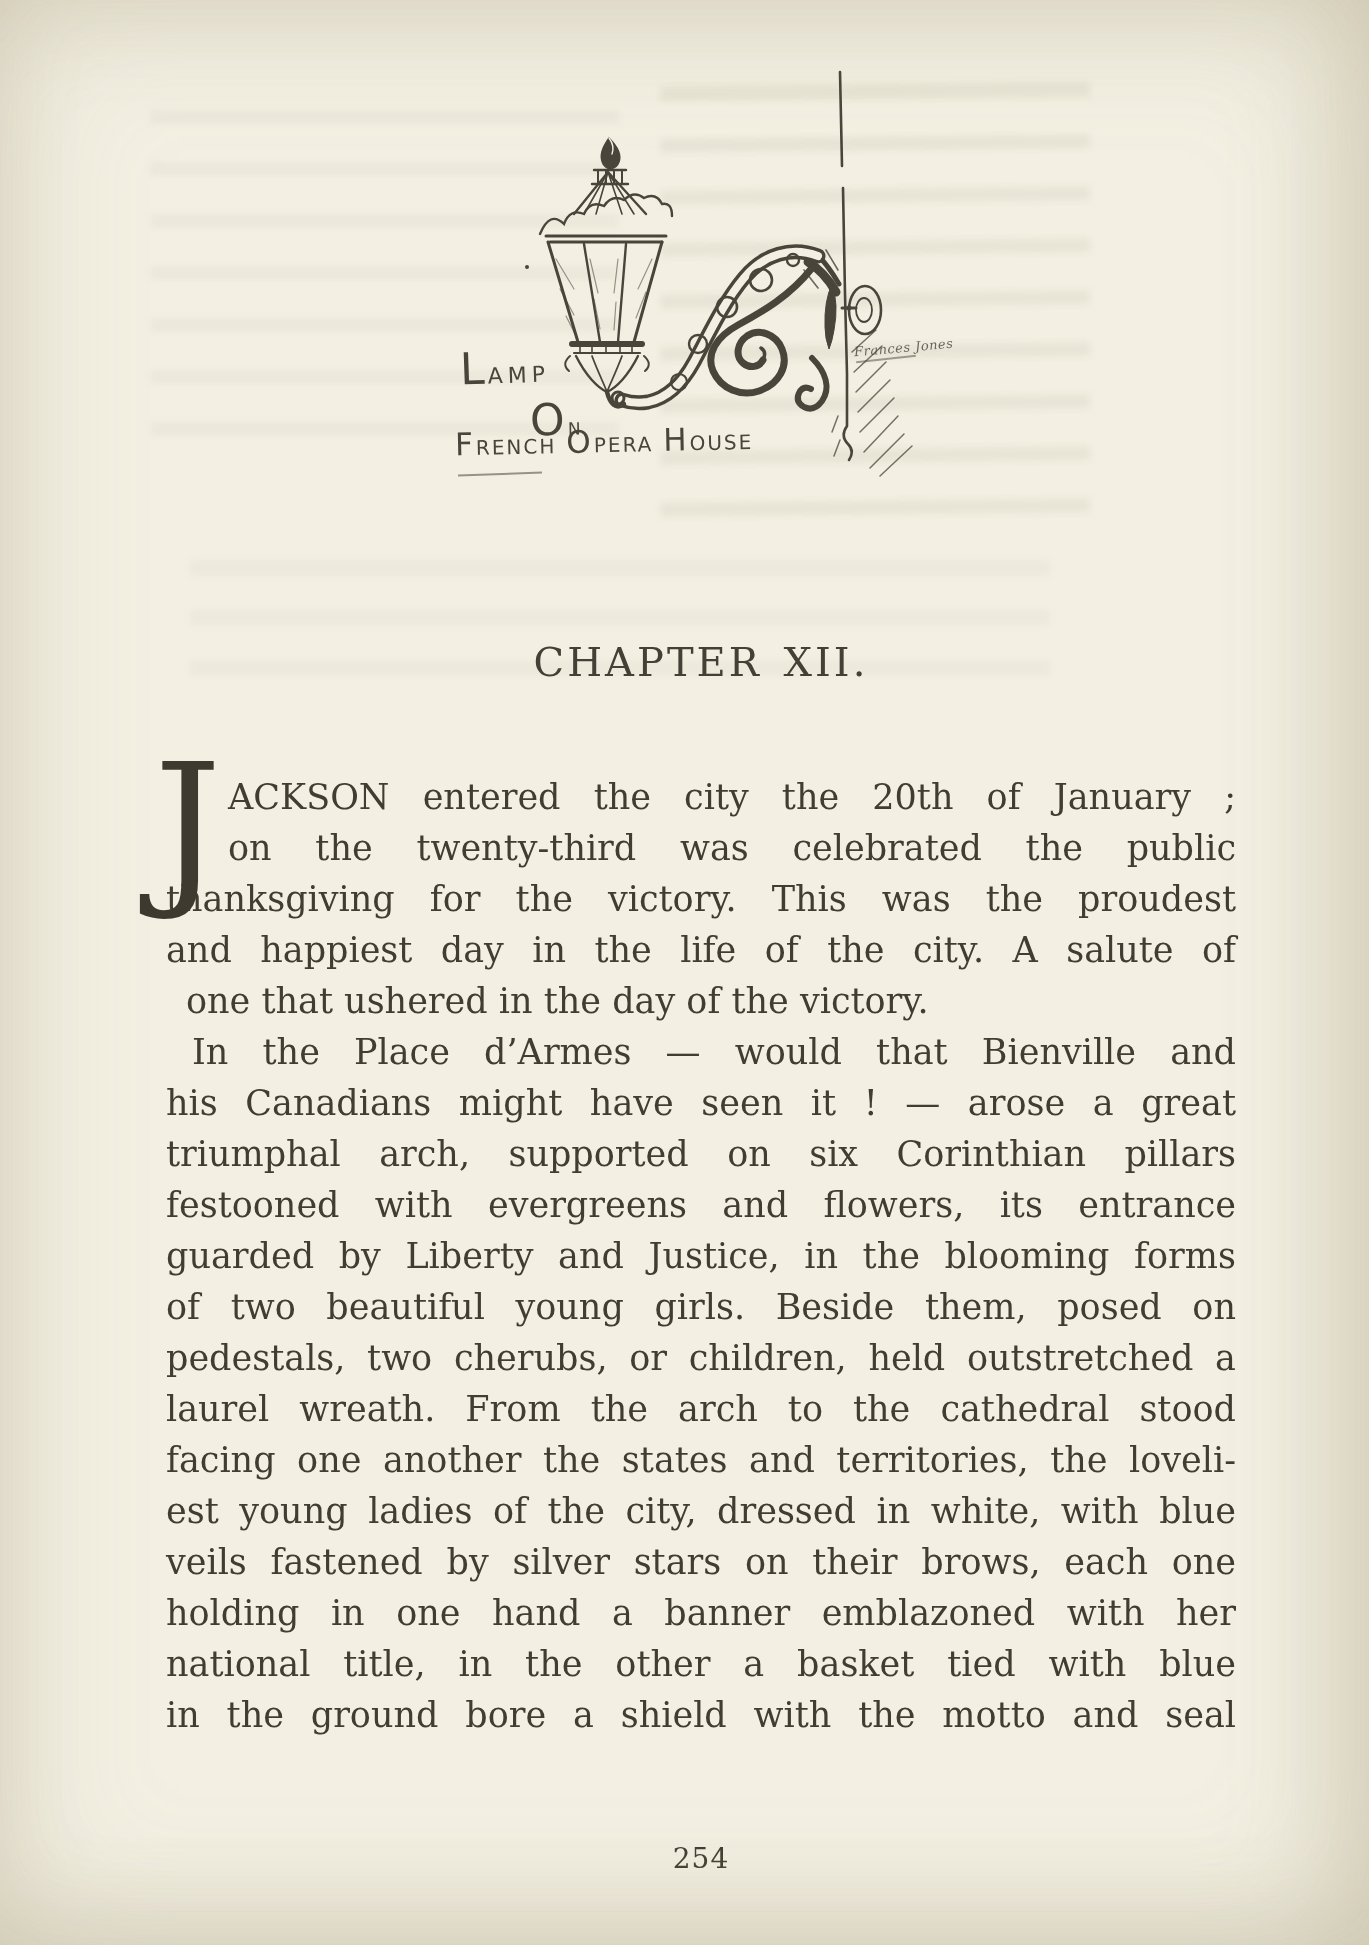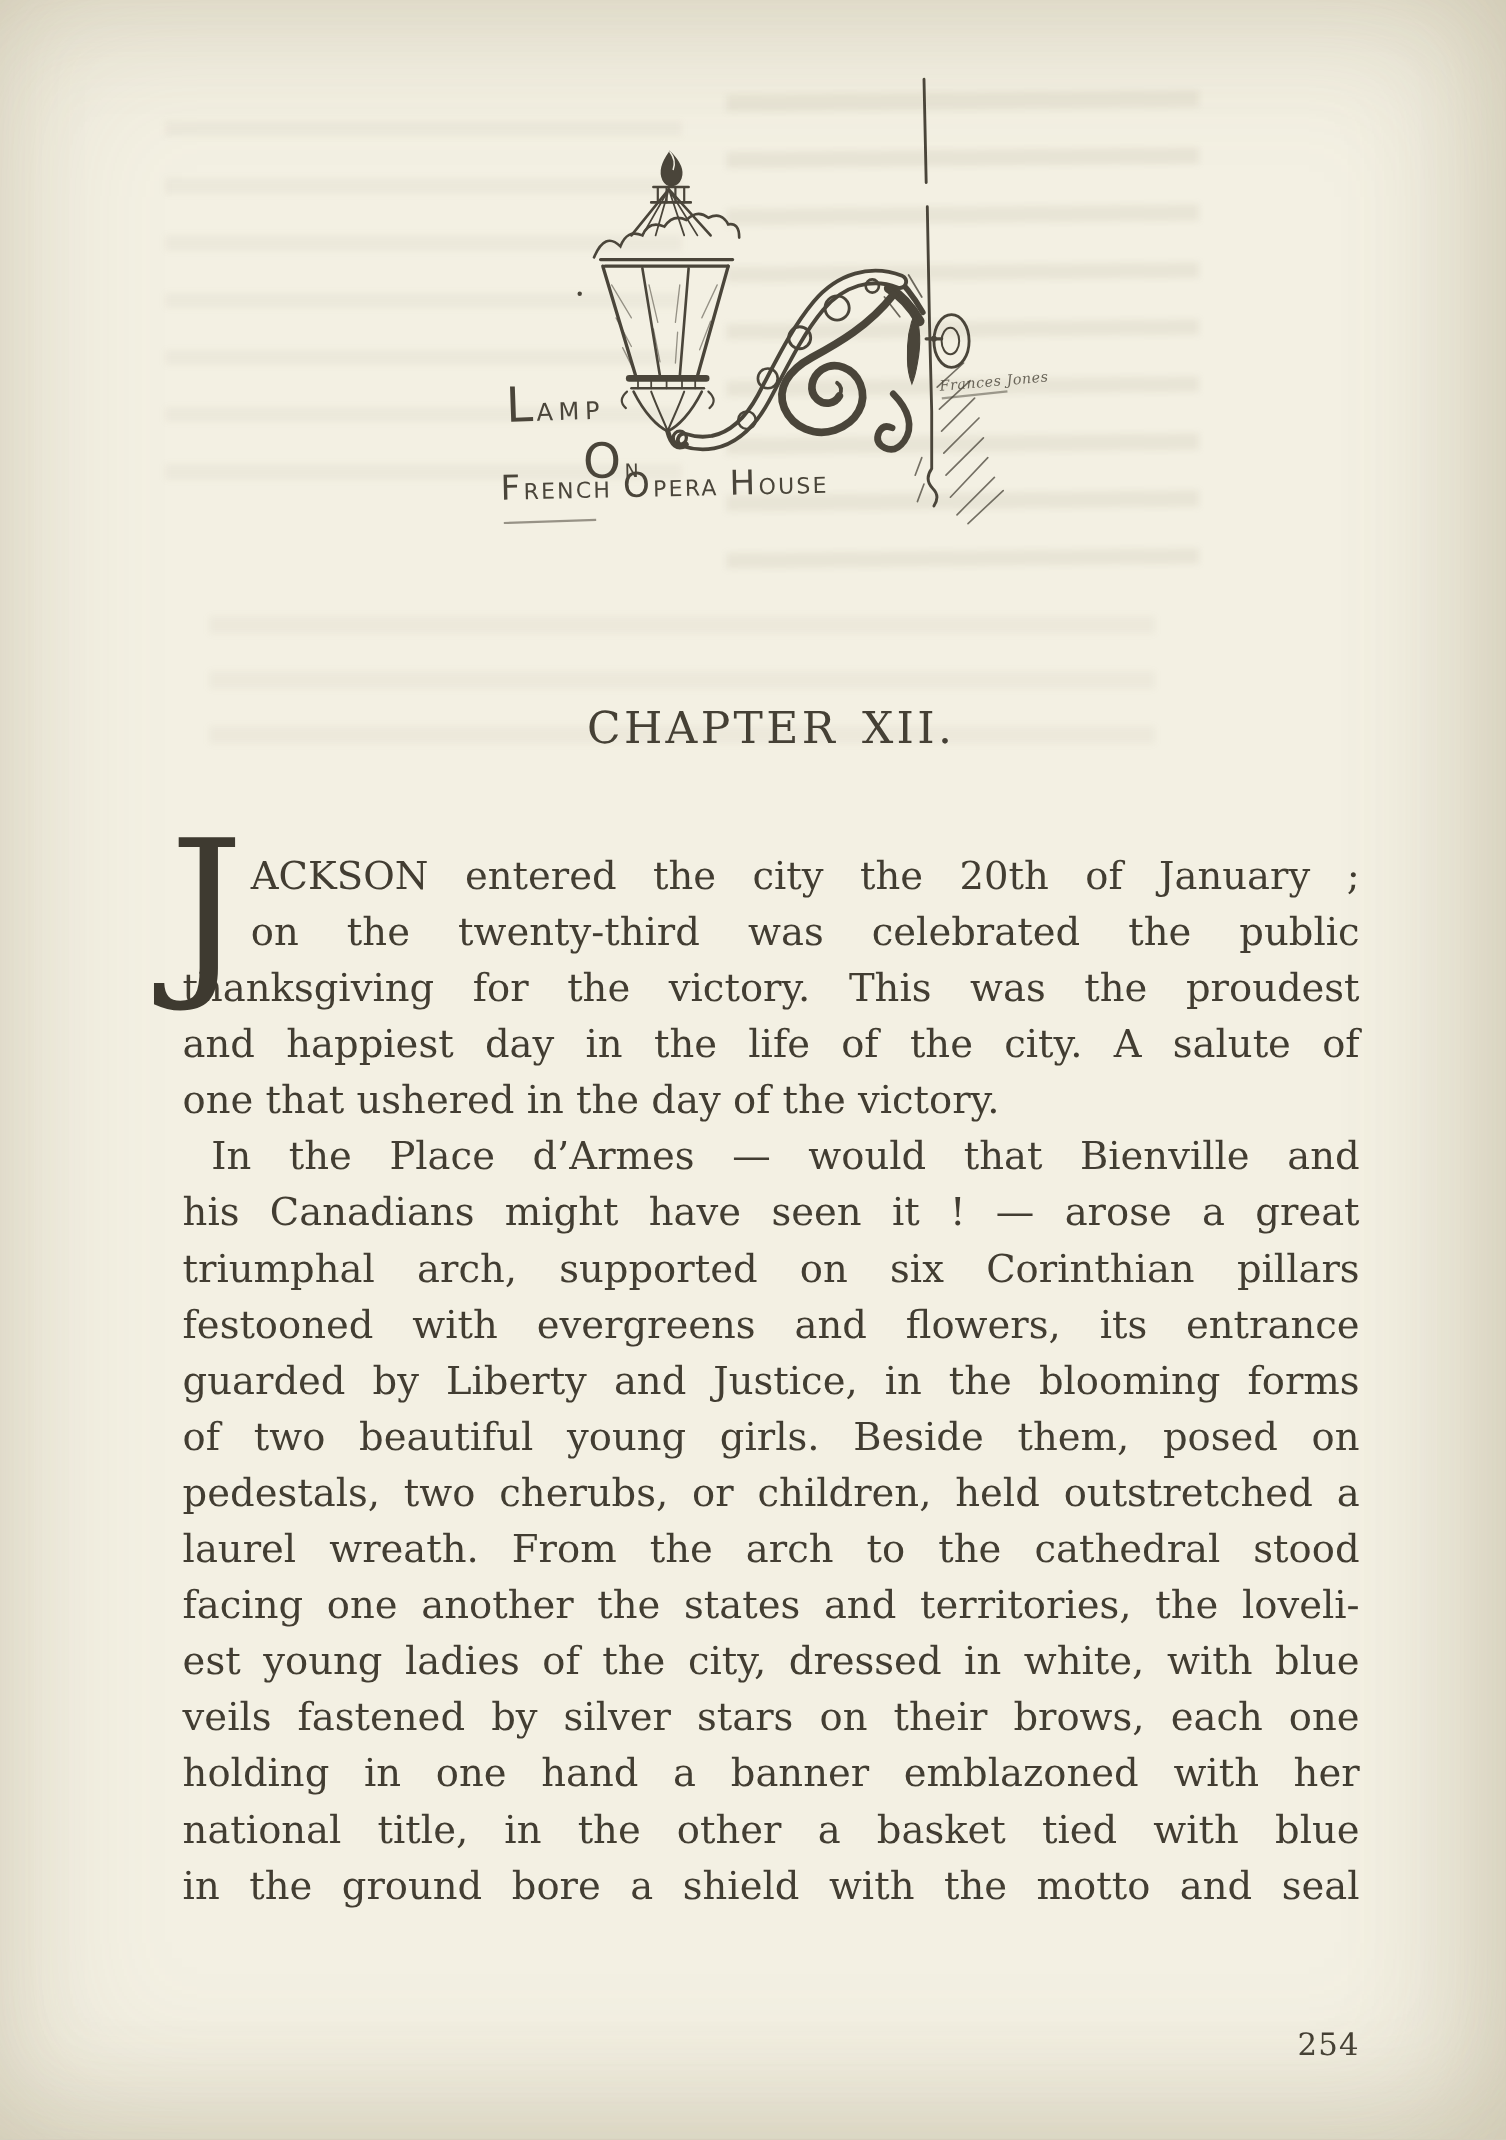--- a/index.html
+++ b/index.html
@@ -48,30 +48,30 @@
   .sig-line{position:absolute;left:496px;top:314px;width:60px;height:1.5px;background:#4a453a;opacity:.5;transform:rotate(-6deg);}
 
   
   .heading{
     position:absolute;left:166px;top:639px;width:1070px;z-index:2;
     text-align:center;font-size:40px;letter-spacing:3px;word-spacing:6px;
     color:#454035;
   }
   .textblock{position:absolute;left:166px;top:772px;width:1070px;z-index:2;font-size:35px;}
   .bl{height:51px;line-height:51px;text-align:justify;text-align-last:justify;white-space:nowrap;}
-  .bl.last{text-align-last:left;}
+  .bl.last{text-align-last:left;margin-left:20px;}
   .bl.dc{padding-left:62px;}
   .bl.indent{text-indent:26px;}
   .dropcap{
     position:absolute;left:-12px;top:-30px;
     font-size:168px;line-height:1;color:#3e3a30;z-index:2;
   }
   .pagenum{
     position:absolute;left:166px;top:1842px;width:1070px;z-index:2;
-    text-align:right;font-size:28px;color:#454035;letter-spacing:1px;
+    text-align:center;font-size:28px;color:#454035;letter-spacing:1px;
   }
 </style>
 </head>
 <body>
 
 <div class="page">
 
   <div class="ghost g1"></div>
   <div class="ghost g2"></div>
   <div class="ghost g3"></div>

